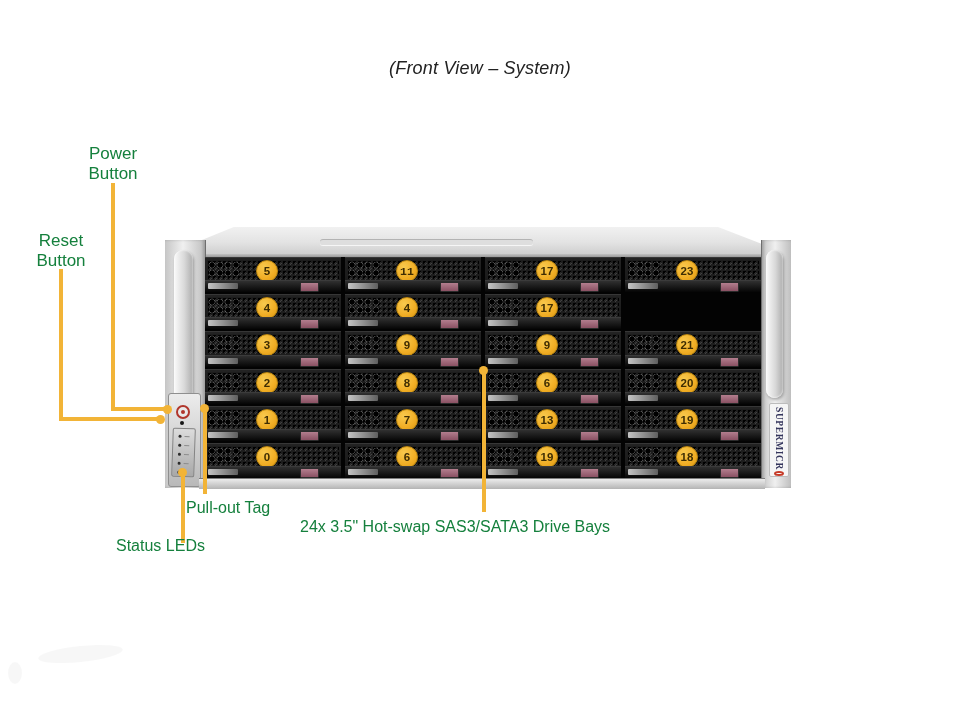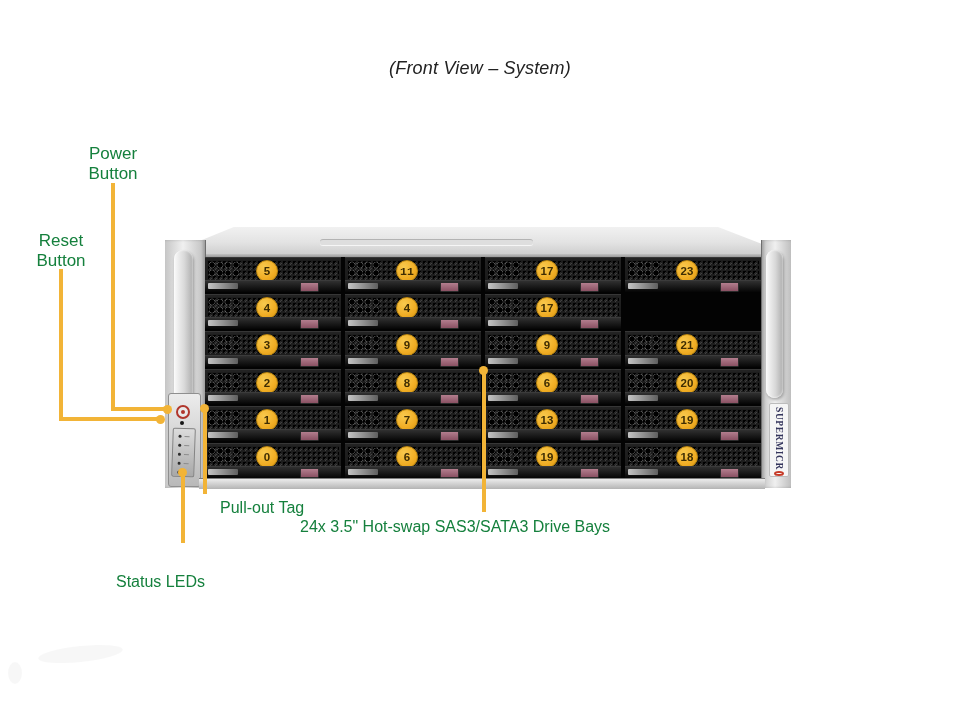--- a/index.html
+++ b/index.html
@@ -387,24 +387,24 @@
 <div class="abs callout-label" style="left:26px;top:231px;width:70px;">
   <span>Reset</span><br>
   <span>Button</span>
 </div>
 <div class="abs cline" style="left:59px;top:269px;width:4px;height:152px;"></div>
 <div class="abs cline" style="left:59px;top:417px;width:101px;height:4px;"></div>
 <div class="abs cdot" style="left:156px;top:415px;"></div>
 
 <div class="abs cdot" style="left:200px;top:404px;"></div>
 <div class="abs cline" style="left:203px;top:411px;width:4px;height:83px;"></div>
-<div class="abs callout-label single" style="left:186px;top:498px;margin-left:34px;">Pull-out Tag</div>
+<div class="abs callout-label single" style="left:186px;top:498px;">Pull-out Tag</div>
 
 <div class="abs cdot" style="left:178px;top:468px;"></div>
 <div class="abs cline" style="left:181px;top:475px;width:4px;height:68px;"></div>
-<div class="abs callout-label single" style="left:116px;top:572px;">Status LEDs</div>
+<div class="abs callout-label single" style="left:116px;top:536px;">Status LEDs</div>
 
 <div class="abs cdot" style="left:479px;top:366px;"></div>
 <div class="abs cline" style="left:482px;top:374px;width:4px;height:138px;"></div>
 <div class="abs callout-label single" style="left:300px;top:517px;">24x 3.5" Hot-swap SAS3/SATA3 Drive Bays</div>
 
 <div class="abs wm" style="left:38px;top:646px;width:85px;height:16px;transform:rotate(-6deg);"></div>
 <div class="abs wm" style="left:8px;top:662px;width:14px;height:22px;"></div>
 
 </body></html>

